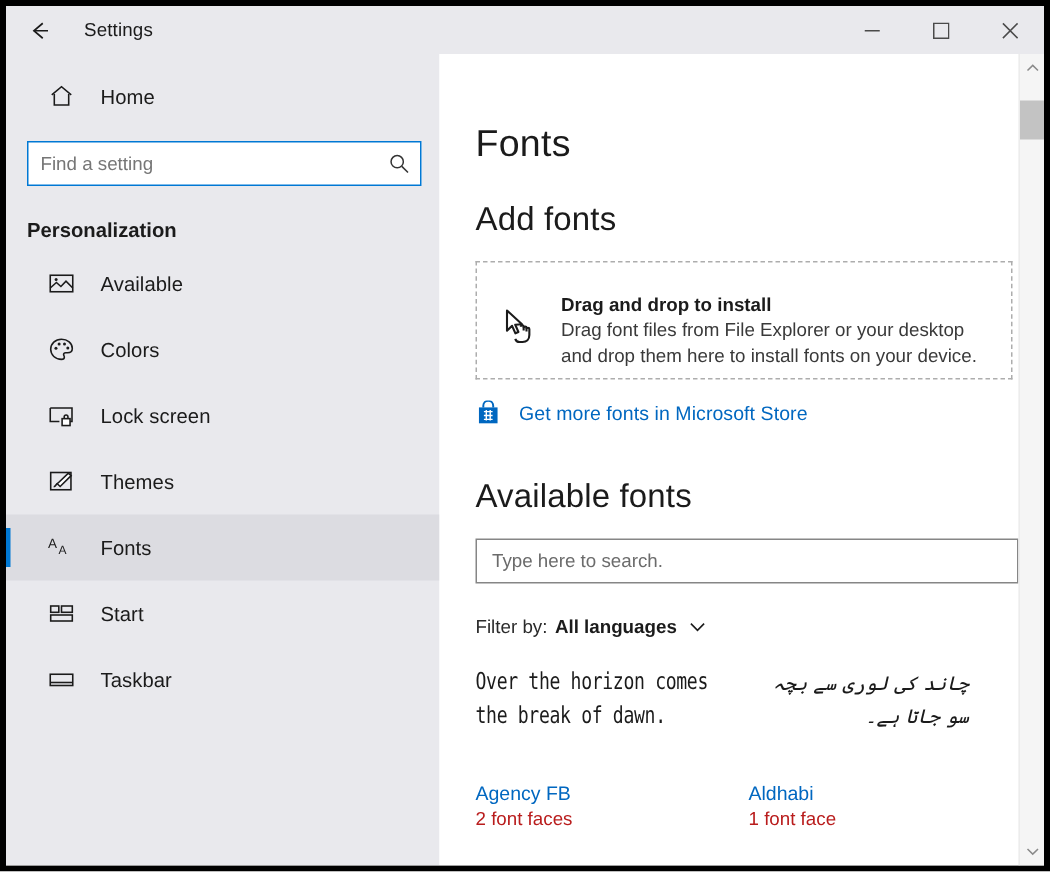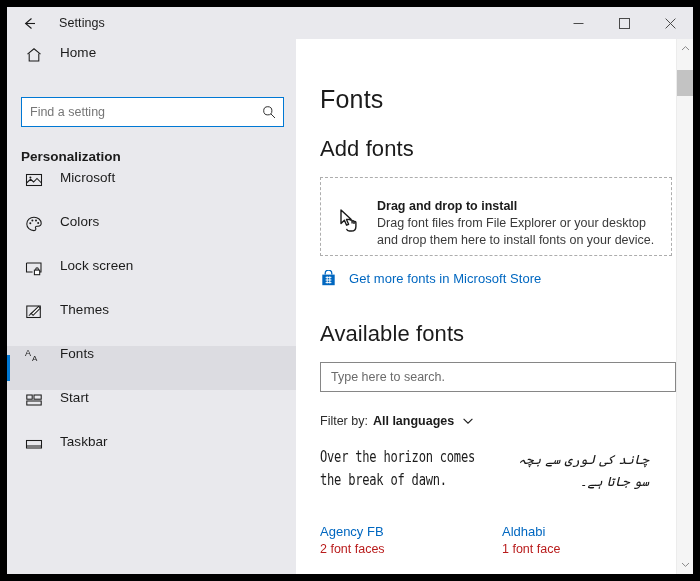--- a/index.html
+++ b/index.html
@@ -5,21 +5,21 @@
   * { box-sizing: border-box; margin: 0; padding: 0; }
   html, body {
     width: 700px; height: 581px;
     font-family: "Liberation Sans", sans-serif;
     overflow: hidden;
     background: #ffffff;
   }
   #window {
     position: relative;
     width: 700px; height: 581px;
-    border: 7px solid #000000;
+    border: 4px solid #000000;
     background: #ffffff;
     display: flex;
     flex-direction: column;
     overflow: hidden;
   }
   
   #titlebar {
     height: 32px;
     background: #e9e9ed;
     display: flex;
@@ -55,21 +55,22 @@
   #sidebar {
     width: 289px;
     flex: 0 0 289px;
     background: #e9e9ed;
     position: relative;
     padding-top: 6px;
   }
   .nav-row {
     height: 44px;
     display: flex;
-    padding-left: 18px;
+    align-items: center;
+    padding-left: 28px;
     cursor: pointer;
     position: relative;
   }
   .nav-row .ico {
     width: 26px; height: 20px;
     display: flex; align-items: center; justify-content: flex-start;
     color: #1b1b1b;
     flex: 0 0 26px;
   }
   .nav-row .lbl {
@@ -344,21 +345,21 @@
       <div id="section-header">Personalization</div>
 
       <div class="nav-row">
         <span class="ico">
           <svg width="18" height="18" viewBox="0 0 18 18">
             <rect x="1.5" y="3.5" width="15" height="11" fill="none" stroke="#1b1b1b" stroke-width="1.05"></rect>
             <path d="M1.5 12 L5.6 8.3 L8.6 11 L12 7.4 L16.5 12" fill="none" stroke="#1b1b1b" stroke-width="1.05"></path>
             <circle cx="5.4" cy="6.4" r="1" fill="#1b1b1b"></circle>
           </svg>
         </span>
-        <span class="lbl">Microsoft</span>
+        <span class="lbl">Available</span>
       </div>
 
       <div class="nav-row">
         <span class="ico">
           <svg width="18" height="18" viewBox="0 0 18 18">
             <path d="M9 2.2 C4.9 2.2 1.8 5.1 1.8 8.9 C1.8 12.7 4.9 15.6 9 15.6 C10.2 15.6 10.9 14.9 10.9 14.1 C10.9 13.4 10.4 13 10.4 12.4 C10.4 11.7 11 11.2 11.8 11.2 L13 11.2 C14.9 11.2 16.2 10 16.2 8.3 C16.2 4.9 13 2.2 9 2.2 Z" fill="none" stroke="#1b1b1b" stroke-width="1.05"></path>
             <circle cx="5.3" cy="8.2" r="1" fill="#1b1b1b"></circle>
             <circle cx="7.4" cy="5.4" r="1" fill="#1b1b1b"></circle>
             <circle cx="11" cy="5.4" r="1" fill="#1b1b1b"></circle>
             <circle cx="13.2" cy="8" r="1" fill="#1b1b1b"></circle>

